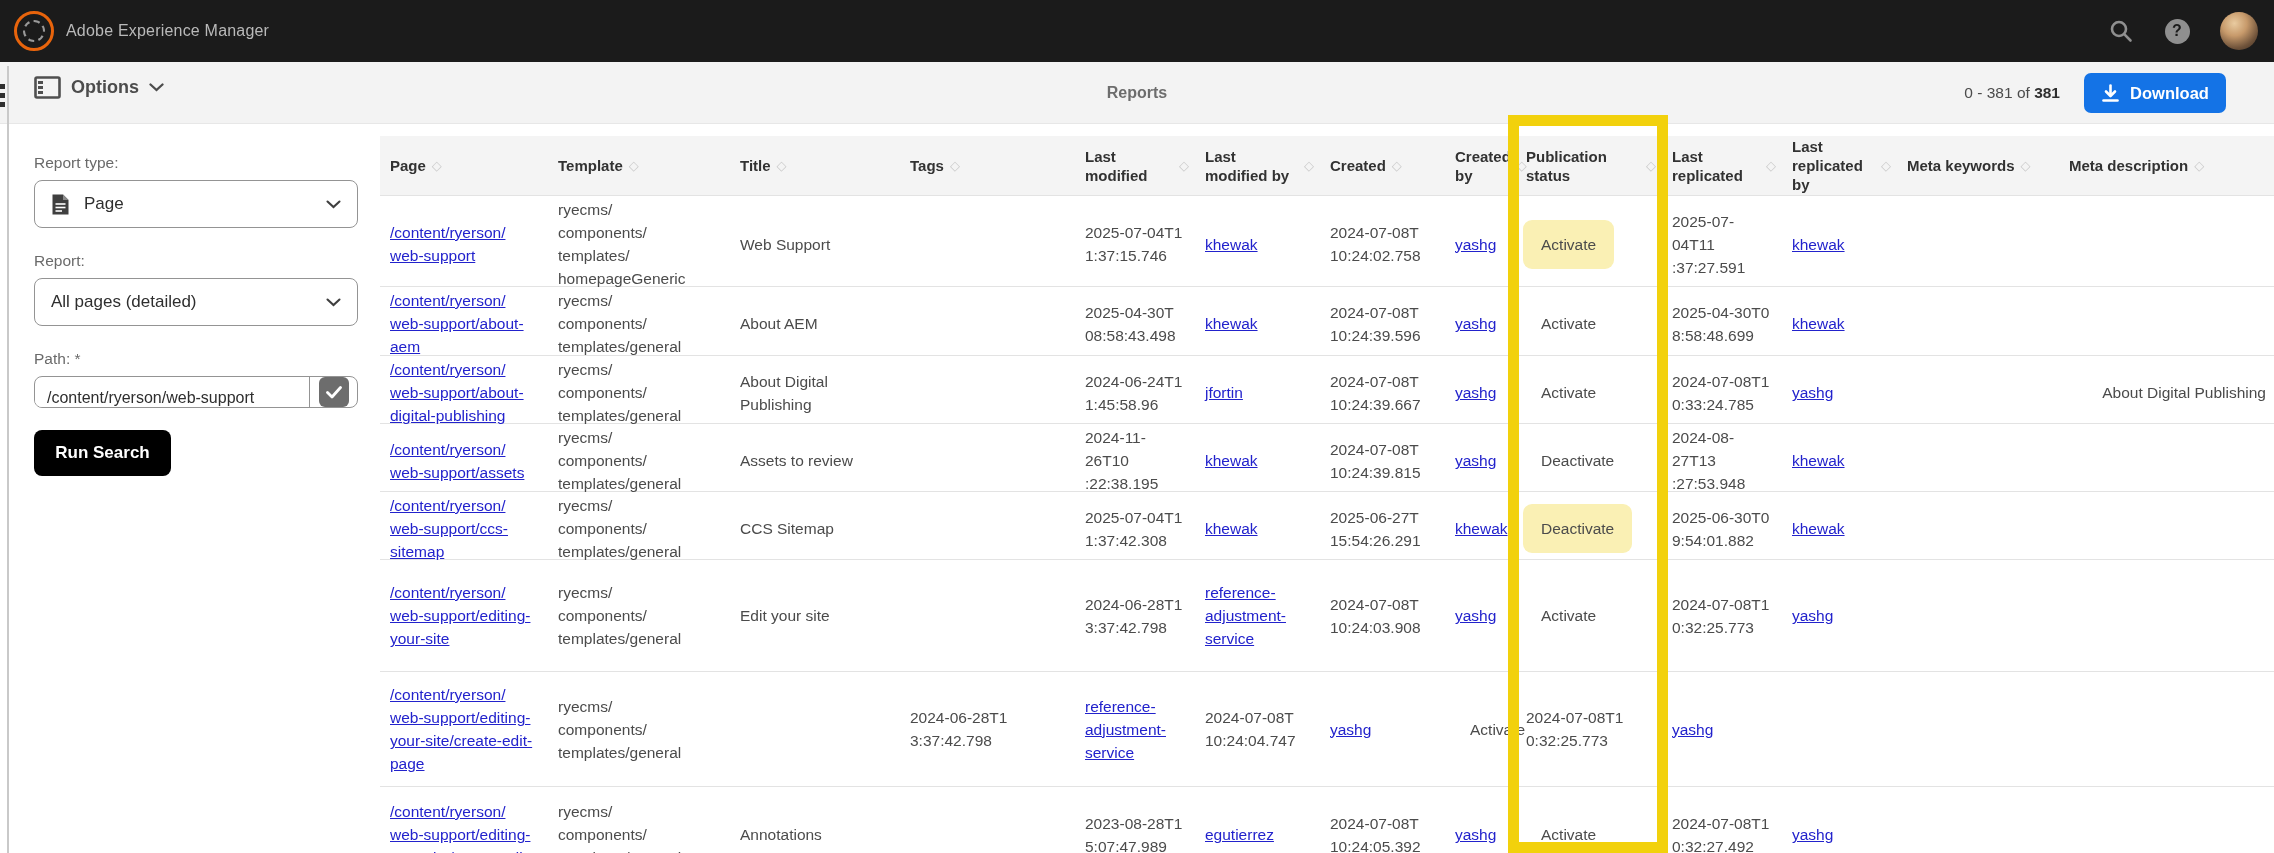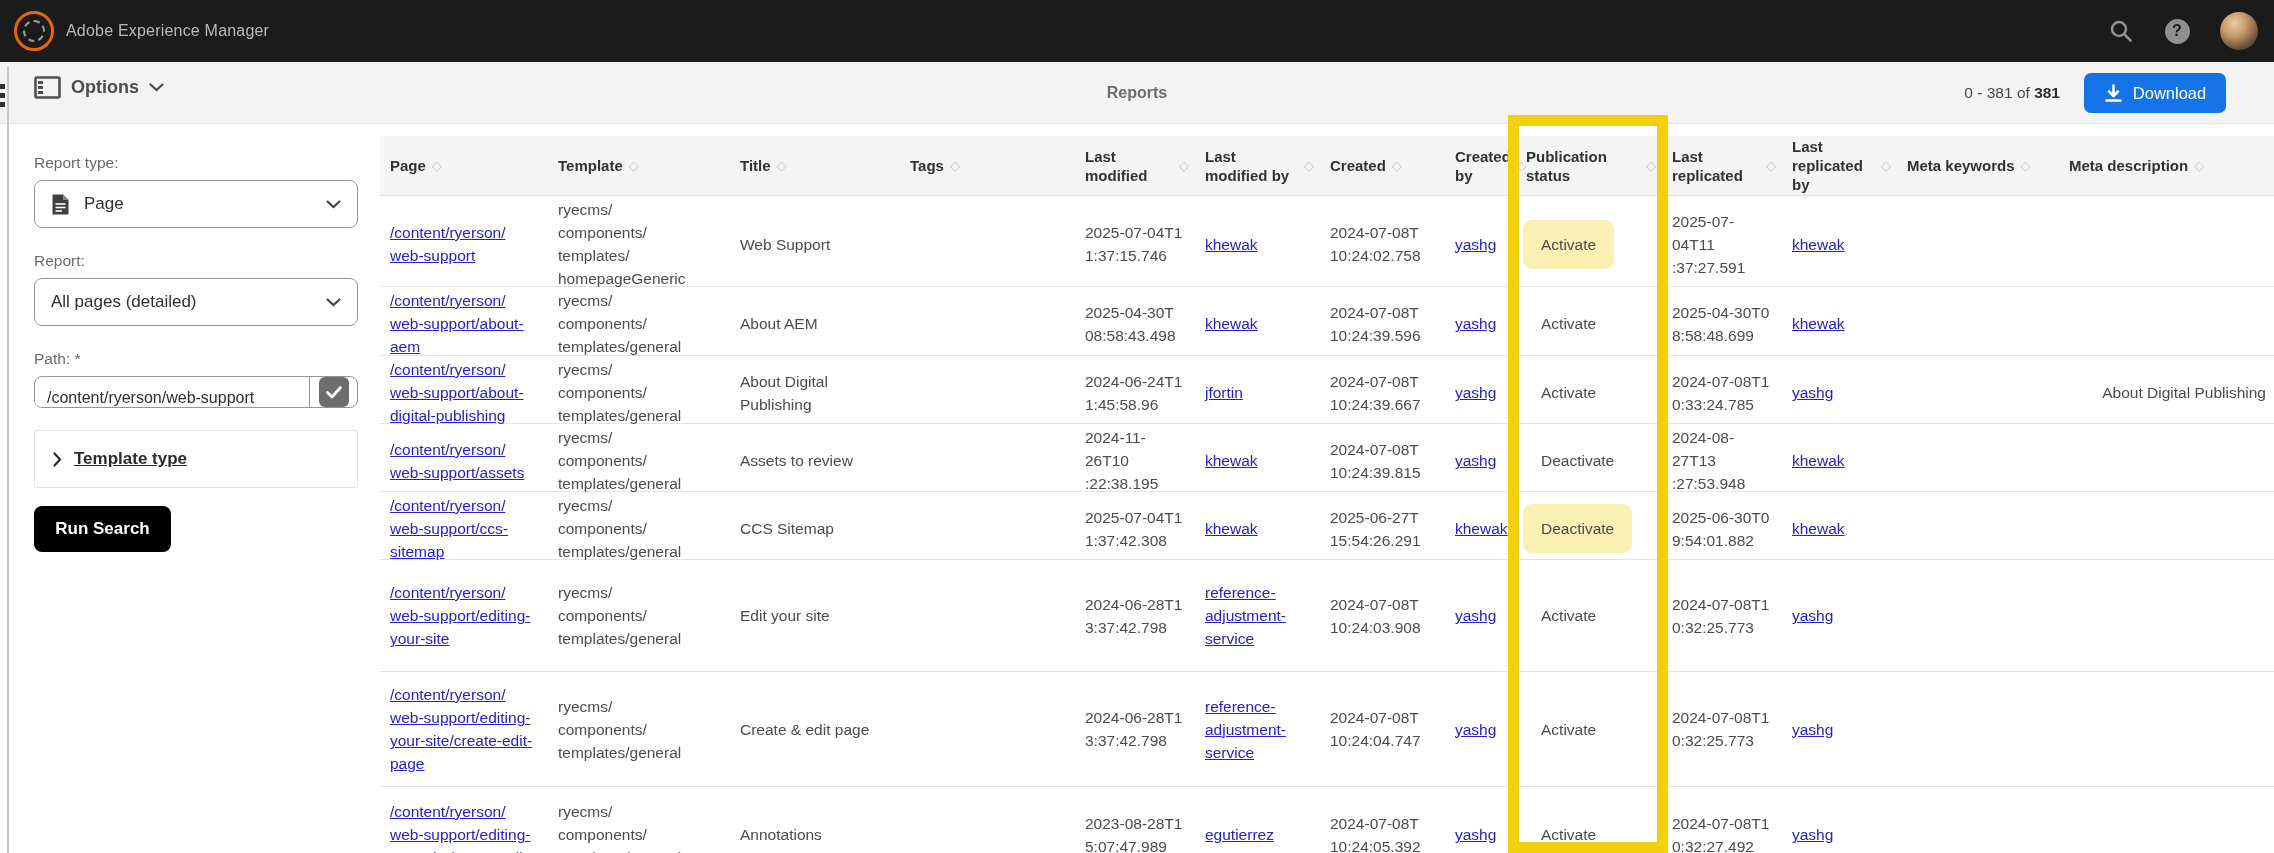--- a/index.html
+++ b/index.html
@@ -17,21 +17,21 @@
   .help-circle { width:25px; height:25px; border-radius:50%; background:#8f8f8f; color:#1b1b1b; font-weight:bold; font-size:16px; display:flex; align-items:center; justify-content:center; }
   .avatar { width:38px; height:38px; border-radius:50%; background:radial-gradient(circle at 38% 30%, #e9cba0 0%, #c79a6b 35%, #6e523a 70%, #3c2d20 100%); }
 
   
   .toolbar { position:absolute; left:0; top:62px; width:2274px; height:62px; background:#f3f3f3; border-bottom:1px solid #e7e7e7; }
   .options { position:absolute; left:34px; top:0; height:50px; display:flex; align-items:center; gap:10px; cursor:pointer; }
   .options-label { font-size:18px; font-weight:bold; color:#4c4c4c; }
   .page-title { position:absolute; left:50%; top:50%; transform:translate(-50%,-50%); font-size:16px; font-weight:bold; color:#6d6d6d; }
   .result-count { position:absolute; right:214px; top:50%; transform:translateY(-50%); font-size:15.5px; color:#4b4b4b; }
   .result-count b { font-weight:bold; color:#2e2e2e; }
-  .download-btn { position:absolute; right:48px; top:11px; height:40px; width:142px; background:#1473E6; border:none; border-radius:7px; color:#fff; font-family:inherit; font-size:16.5px; font-weight:normal; display:flex; align-items:center; justify-content:center; gap:10px; cursor:pointer; }
+  .download-btn { position:absolute; right:48px; top:11px; height:40px; width:142px; background:#1473E6; border:none; border-radius:7px; color:#fff; font-family:inherit; font-size:16.5px; font-weight:bold; display:flex; align-items:center; justify-content:center; gap:10px; cursor:pointer; }
 
   
   .left-rail-line { position:absolute; left:7px; top:66px; width:2px; height:787px; background:#c9c9c9; }
   .left-dashes { position:absolute; left:0; top:84px; width:5px; }
   .left-dashes div { width:5px; height:5px; background:#2f2f2f; margin-bottom:4px; }
 
   
   .sidebar { position:absolute; left:10px; top:124px; width:370px; padding:30px 22px 0 24px; background:#fff; }
   .field-label { font-size:15.5px; color:#6a6a6a; margin-bottom:8px; }
   .select-box { height:48px; border:1px solid #949494; border-radius:8px; background:#fff; display:flex; align-items:center; padding:0 16px; gap:14px; margin-bottom:24px; cursor:pointer; }
@@ -147,26 +147,20 @@
       <input type="text" value="/content/ryerson/web-support" style="">
       <div class="path-check">
         <div class="checkbox">
           <svg width="16" height="13" viewBox="0 0 16 13">
               <polyline points="1.5,6.5 6,11 14.5,1.5" fill="none" stroke="#fff" stroke-width="2.8" stroke-linecap="round" stroke-linejoin="round"></polyline>
             </svg>
         </div>
       </div>
     </div>
 
-    <div class="template-box">
-      <svg width="9" height="15" viewBox="0 0 9 15">
-          <polyline points="1.5,1.5 7,7.5 1.5,13.5" fill="none" stroke="#2b2b2b" stroke-width="2.2" stroke-linecap="round"></polyline>
-        </svg>
-      <span class="template-label">Template type</span>
-    </div>
 
     <button class="run-btn">Run Search</button>
   </div>
 
   <div class="table">
     <div class="tgrid thead" id="thead">
         <div class="th">
           <span>Page</span>
           <span class="sort">◇</span>
         </div>
@@ -516,23 +510,20 @@
 web-support/editing-
 your-site/create-edit-
 page</a>
           </div>
           <div class="td">
             <span class="val">ryecms/
 components/
 templates/general</span>
           </div>
           <div class="td">
-            <span class="val">Create &amp; edit page</span>
-          </div>
-          <div class="td">
             <span class="val"></span>
           </div>
           <div class="td">
             <span class="val">2024-06-28T1
 3:37:42.798</span>
           </div>
           <div class="td">
             <a href="#">reference-
 adjustment-
 service</a>

